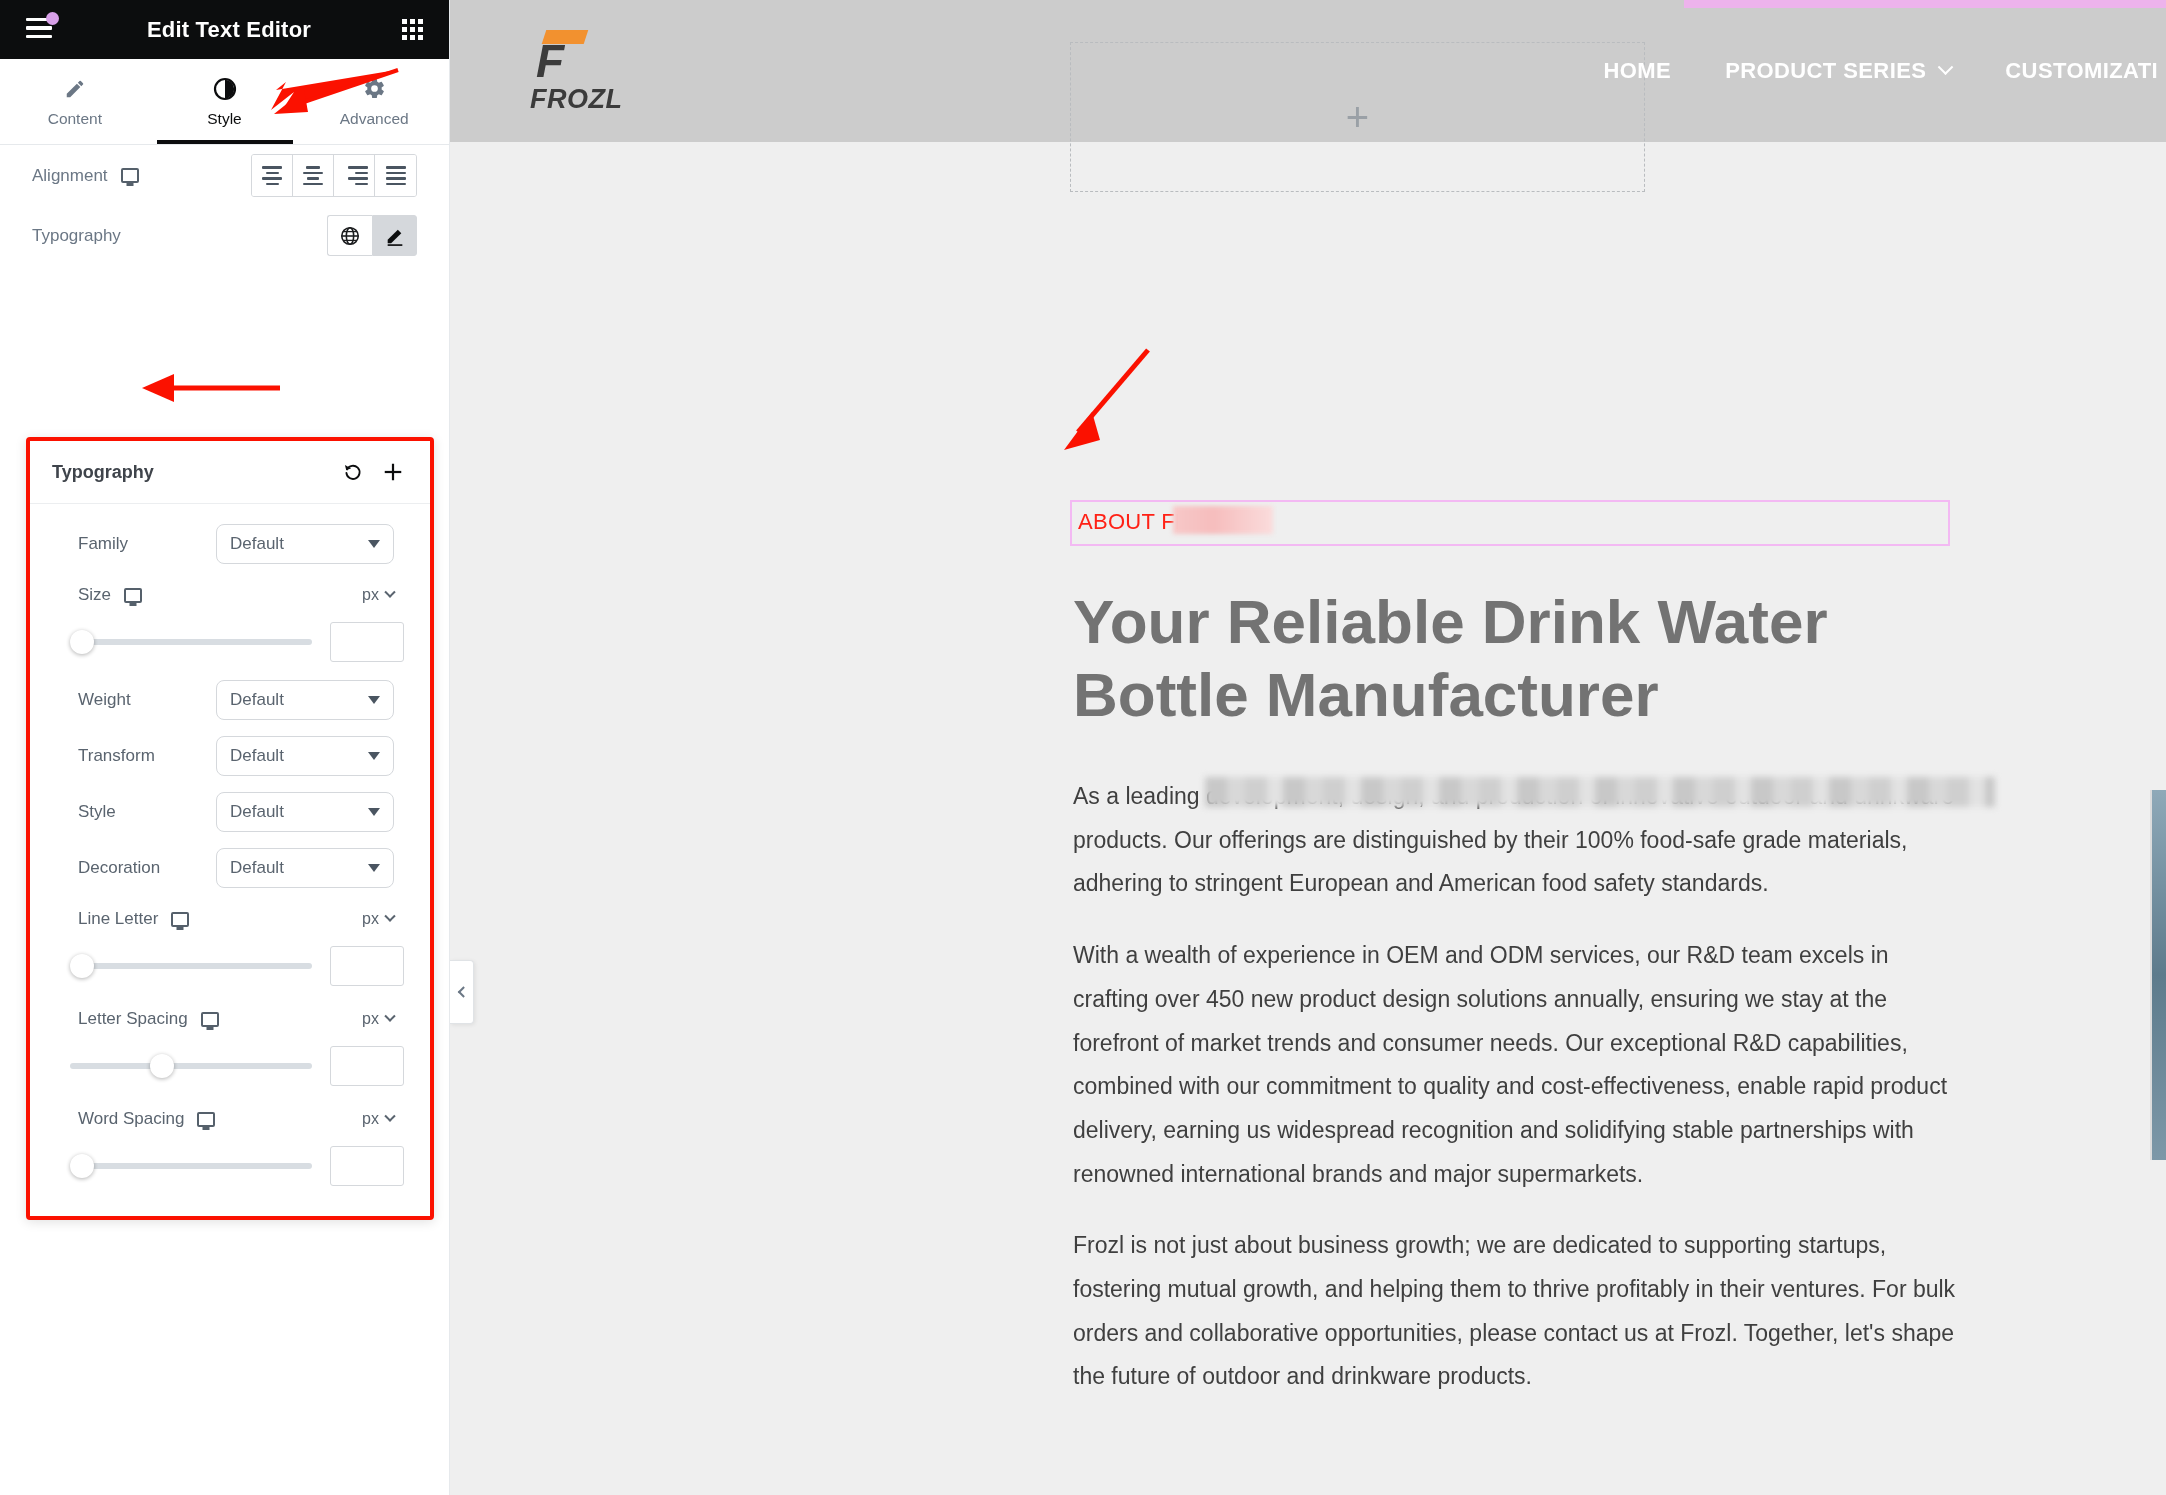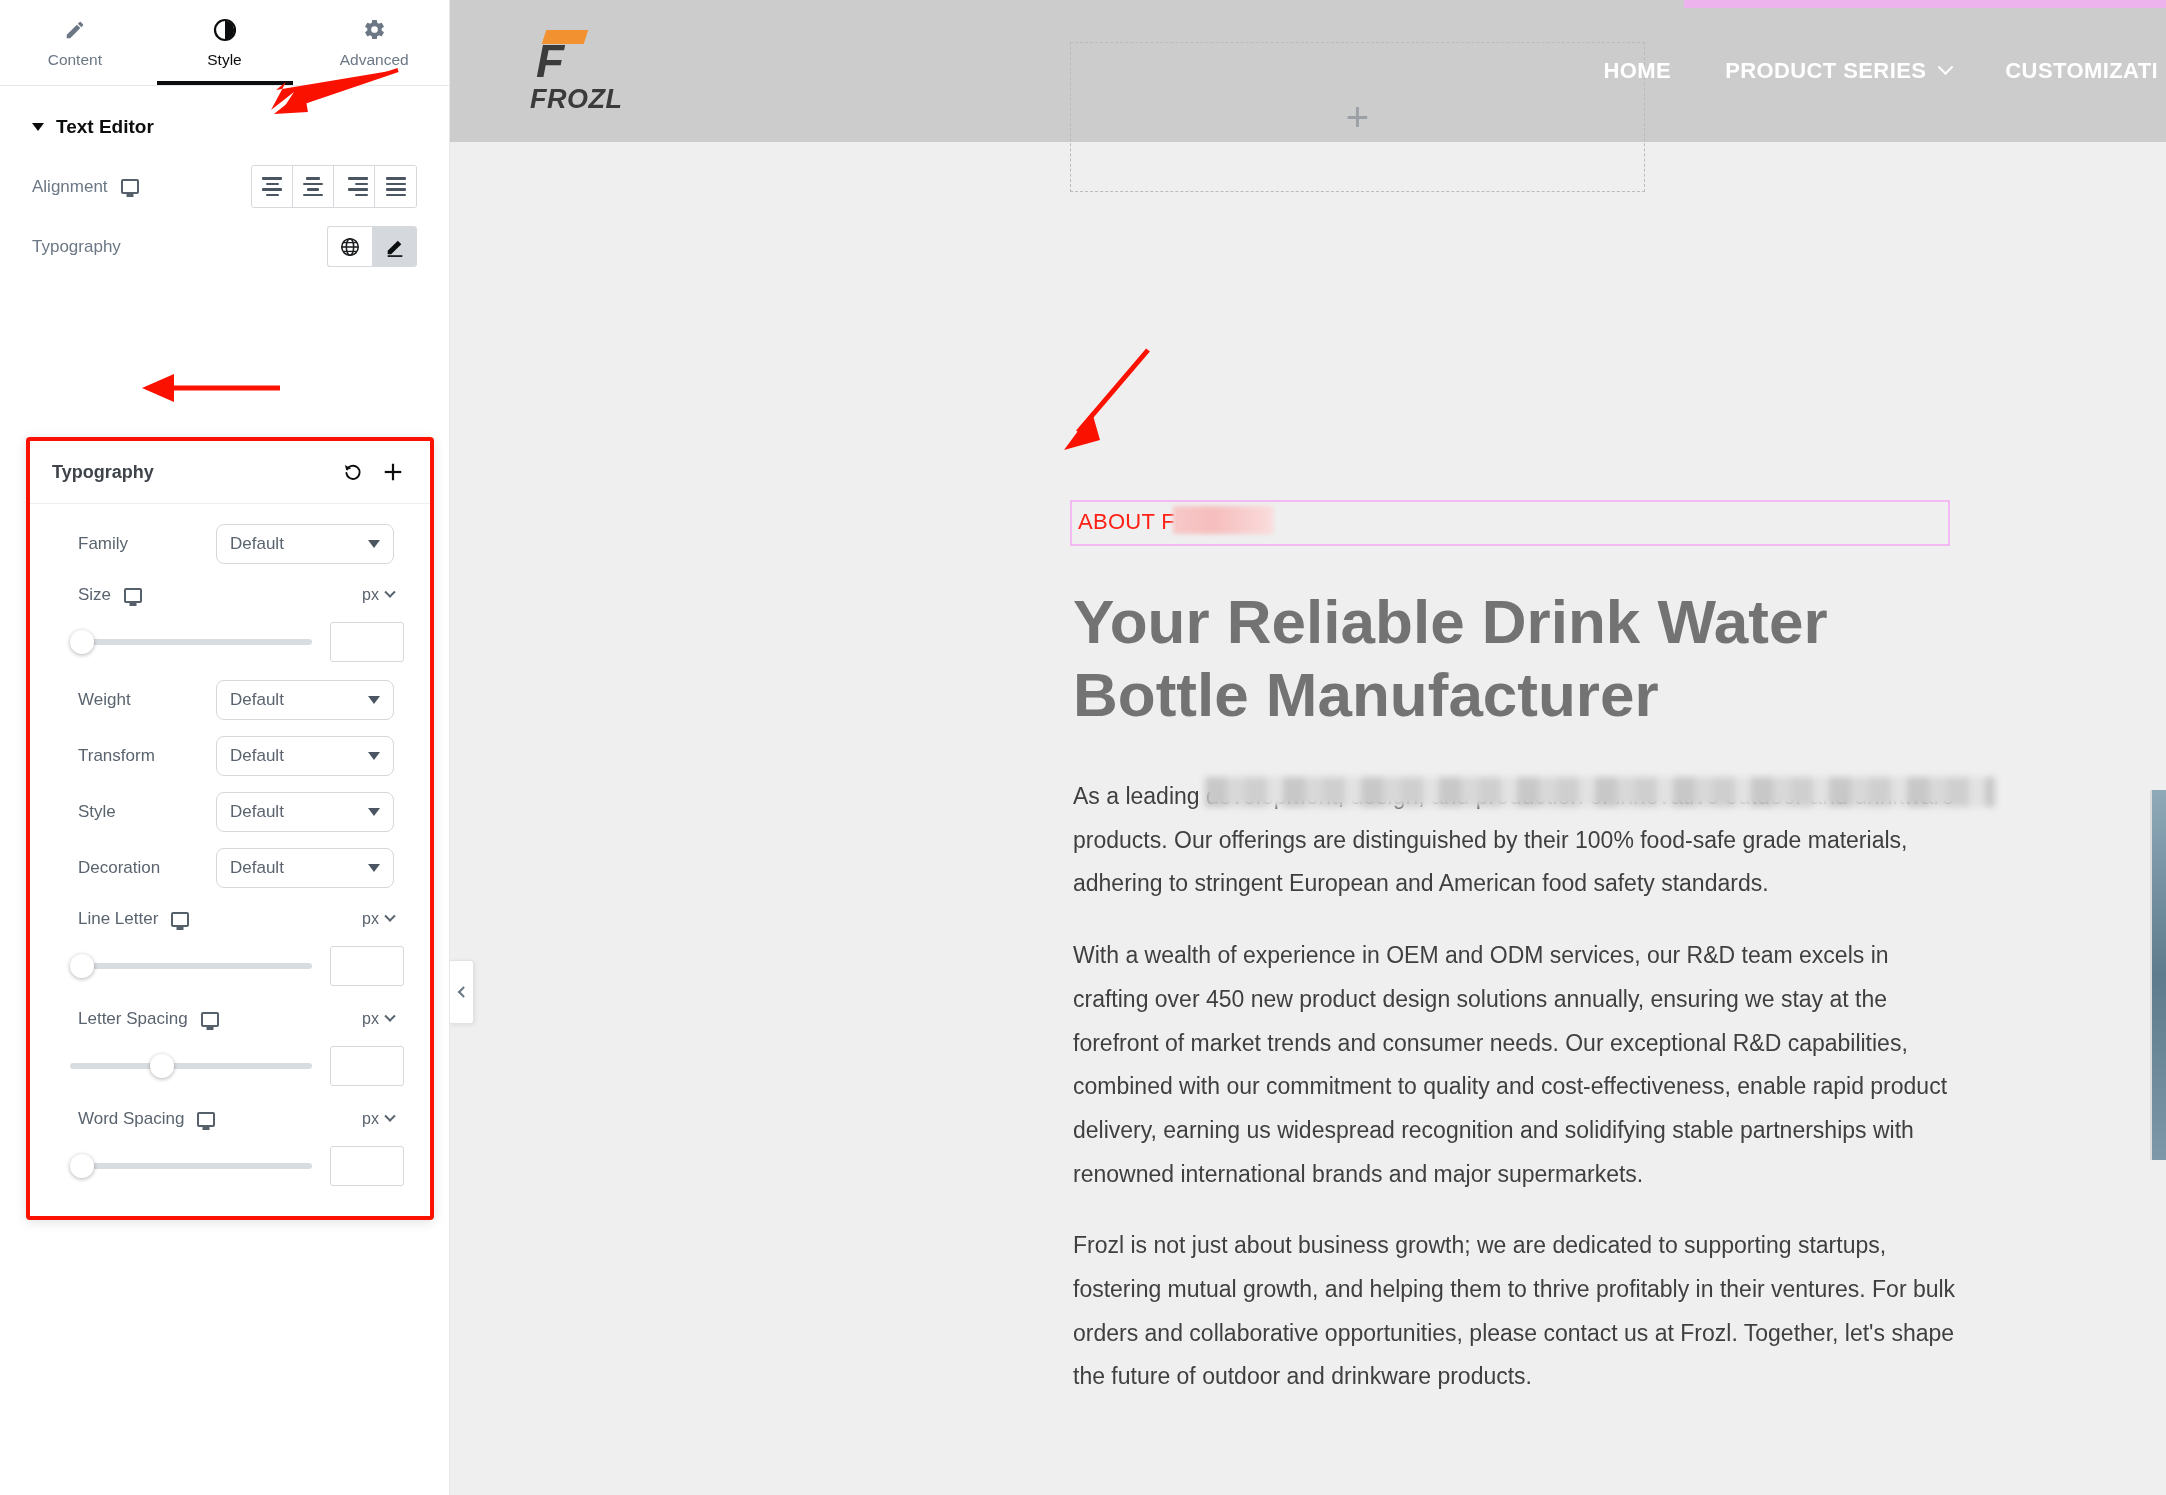--- a/index.html
+++ b/index.html
@@ -238,20 +238,40 @@
   }
   .collapse-chev { width: 8px; height: 8px; border-left: 2px solid #6b7785; border-bottom: 2px solid #6b7785; transform: rotate(45deg) translate(1px,-1px); }
 </style>
 </head>
 <body>
 
 <div class="app">
 
   <div class="panel">
 
+    <div class="panel-header">
+      <div class="hamburger">
+        <i></i>
+          <i></i>
+          <i></i>
+        <span class="dot"></span>
+      </div>
+      <div class="panel-title">Edit Text Editor</div>
+      <div class="grid-icon">
+        <span></span>
+          <span></span>
+          <span></span>
+        <span></span>
+          <span></span>
+          <span></span>
+        <span></span>
+          <span></span>
+          <span></span>
+      </div>
+    </div>
 
     <div class="tabs">
       <div class="tab">
         <span class="tab-icon">
           <svg width="22" height="22" viewBox="0 0 24 24">
               <path fill="#6b7785" d="M3 17.25V21h3.75L17.81 9.94l-3.75-3.75L3 17.25zM20.71 7.04a1 1 0 0 0 0-1.41l-2.34-2.34a1 1 0 0 0-1.41 0l-1.83 1.83 3.75 3.75 1.83-1.83z"></path>
             </svg>
         </span>
         <span>Content</span>
       </div>
@@ -267,24 +287,20 @@
       <div class="tab">
         <span class="tab-icon">
           <svg width="23" height="23" viewBox="0 0 24 24">
               <path fill="#6b7785" d="M19.43 12.98c.04-.32.07-.64.07-.98s-.03-.66-.07-.98l2.11-1.65a.5.5 0 0 0 .12-.64l-2-3.46a.5.5 0 0 0-.61-.22l-2.49 1a7.3 7.3 0 0 0-1.69-.98l-.38-2.65A.49.49 0 0 0 14 2h-4a.49.49 0 0 0-.49.42l-.38 2.65c-.61.25-1.17.58-1.69.98l-2.49-1a.5.5 0 0 0-.61.22l-2 3.46a.5.5 0 0 0 .12.64l2.11 1.65c-.04.32-.07.65-.07.98s.03.66.07.98l-2.11 1.65a.5.5 0 0 0-.12.64l2 3.46c.12.22.39.3.61.22l2.49-1c.52.4 1.08.73 1.69.98l.38 2.65c.04.24.25.42.49.42h4c.24 0 .45-.18.49-.42l.38-2.65c.61-.25 1.17-.58 1.69-.98l2.49 1c.22.08.49 0 .61-.22l2-3.46a.5.5 0 0 0-.12-.64l-2.11-1.65zM12 15.5A3.5 3.5 0 1 1 12 8.5a3.5 3.5 0 0 1 0 7z"></path>
             </svg>
         </span>
         <span>Advanced</span>
       </div>
     </div>
 
-    <div class="section-head">
-      <span class="caret-down"></span>
-      <span>Text Editor</span>
-    </div>
 
     <div class="ctrl-row">
       <div class="ctrl-label">
         <span>Alignment</span>
         <span class="screen-ico"></span>
       </div>
       <div class="align-group">
         <div class="align-btn">
           <b style="width:20px"></b>
             <b style="width:13px"></b>

